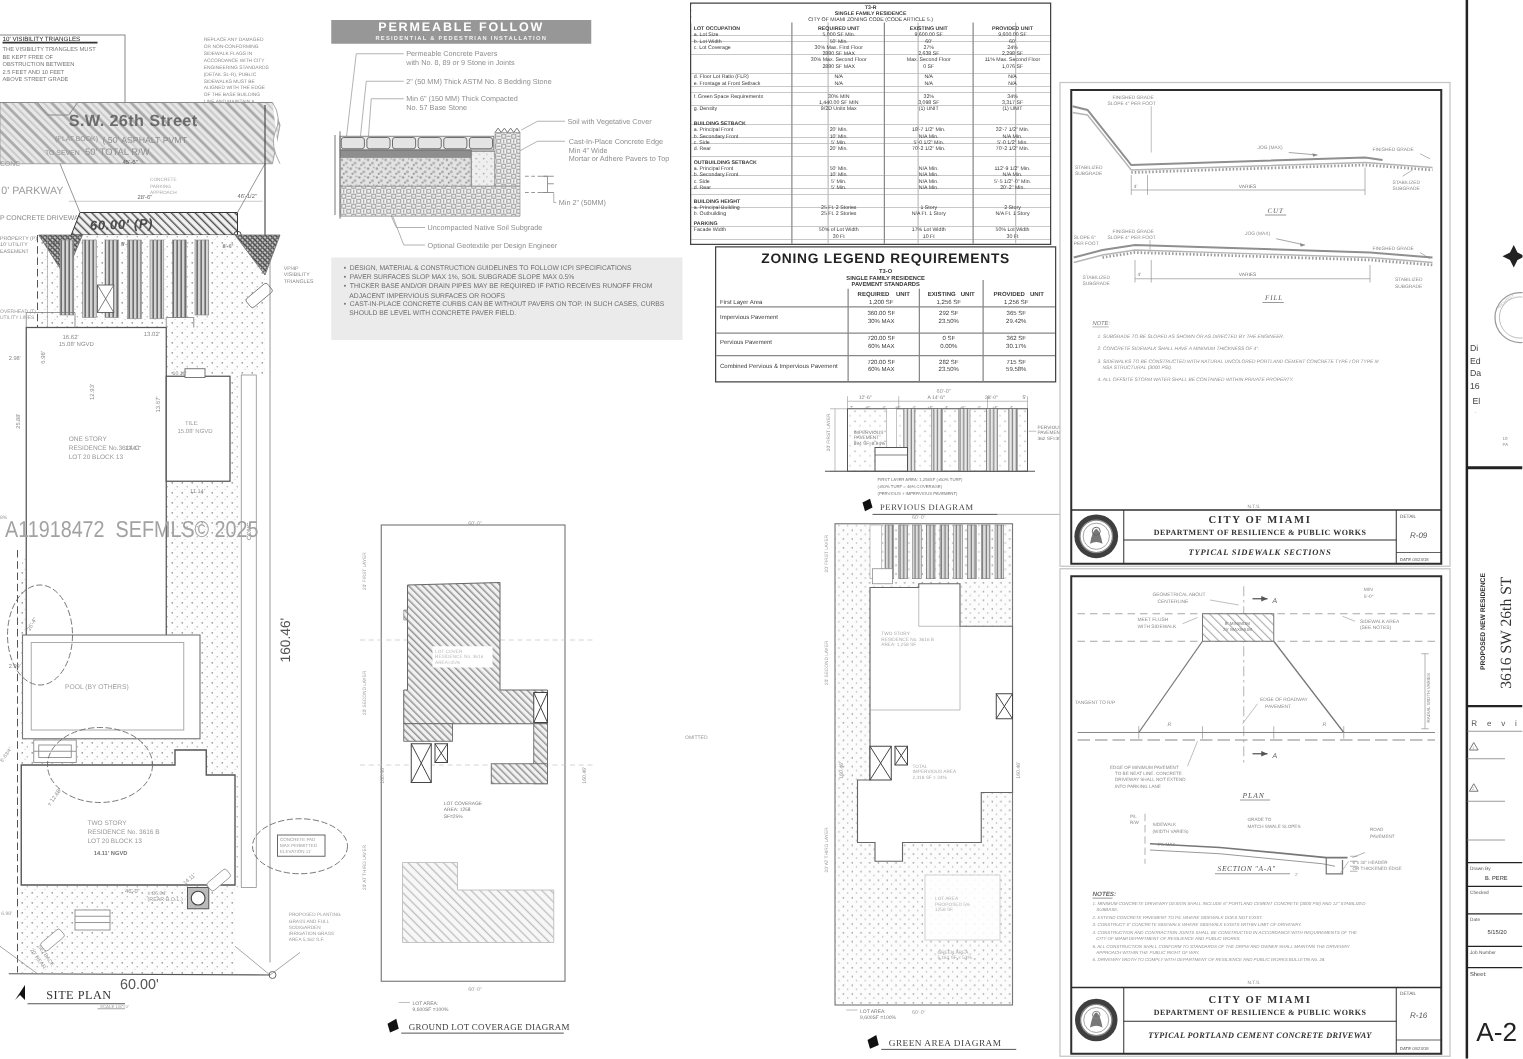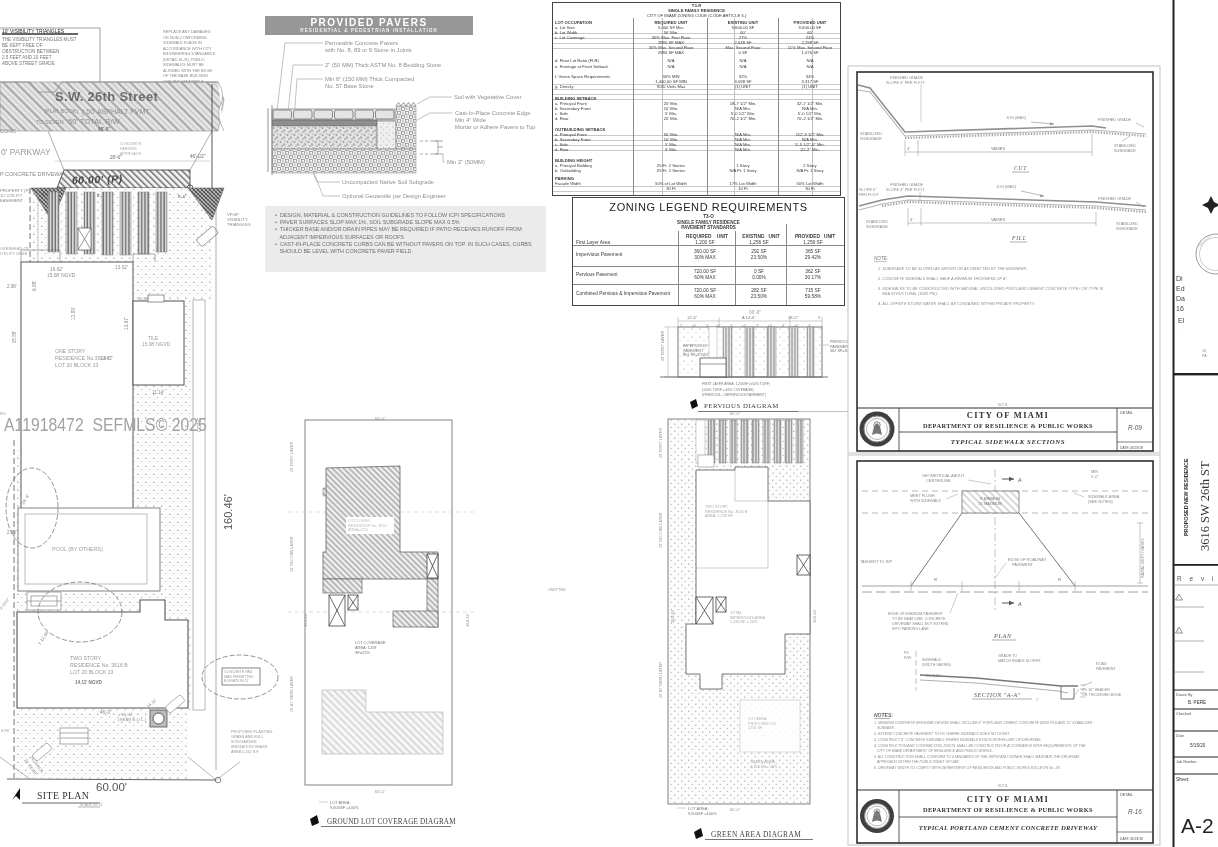--- a/index.html
+++ b/index.html
@@ -303,21 +303,21 @@
       <text x="0" y="250">OVERHEAD (T)</text>
       <text x="0" y="255">UTILITY LINES</text>
       <text x="0" y="415">8%</text>
       <text x="2" y="610" transform="rotate(-55 2 610)">8'-83/4"</text>
       <text x="1" y="732">6.98'</text>
     </g>
 </svg>
 
 <div class="abs" style="left:265px;top:16px;width:208px;height:19px;background:#979797;text-align:center;">
 
-<div style="font-size:10px;font-weight:bold;color:#fff;letter-spacing:1.5px;line-height:11px;padding-top:1px;">PROVIDED PAVERS</div>
+<div style="font-size:10px;font-weight:bold;color:#fff;letter-spacing:1.5px;line-height:11px;padding-top:1px;">PERMEABLE FOLLOW</div>
 
 <div style="font-size:4.6px;font-weight:bold;color:#efefef;letter-spacing:1px;line-height:5px;">RESIDENTIAL &amp; PEDESTRIAN INSTALLATION</div>
 </div>
 
 <svg class="abs" style="left:265px;top:35px" width="285" height="172" viewBox="0 0 285 172">
 <defs>
 <pattern id="gravel" width="7" height="7" patternUnits="userSpaceOnUse">
 <rect width="7" height="7" fill="#e3e3e3"></rect>
         <circle cx="1.5" cy="2" r="1" fill="#9c9c9c"></circle>
         <circle cx="5" cy="4.5" r="1.2" fill="#b0b0b0"></circle>
@@ -526,21 +526,21 @@
 <div class="t" style="left:84px;top:179.1px;width:68px;text-align:center;">50% of Lot Width</div>
 <div class="t" style="left:158px;top:179.1px;width:64px;text-align:center;">17% Lot Width</div>
 <div class="t" style="left:229px;top:179.1px;width:56px;text-align:center;">50% Lot Width</div>
 <div class="t" style="left:84px;top:184.2px;width:68px;text-align:center;">30 Ft</div>
 <div class="t" style="left:158px;top:184.2px;width:64px;text-align:center;">10 Ft</div>
 <div class="t" style="left:229px;top:184.2px;width:56px;text-align:center;">30 Ft</div>
 </div>
 
 <div class="abs" style="left:572px;top:197px;width:271px;height:107px;border:1px solid #444;color:#3a3a3a;">
 
-<div class="t" style="left:0;top:3px;width:271px;text-align:center;font-size:11px;font-weight:normal;letter-spacing:0.6px;color:#222;">ZONING LEGEND REQUIREMENTS</div>
+<div class="t" style="left:0;top:3px;width:271px;text-align:center;font-size:11px;font-weight:bold;letter-spacing:0.6px;color:#222;">ZONING LEGEND REQUIREMENTS</div>
 
 <div class="t" style="left:0;top:16px;width:271px;text-align:center;font-size:4.6px;font-weight:bold;">T3-O</div>
 <div class="t" style="left:0;top:21.5px;width:271px;text-align:center;font-size:4.6px;font-weight:bold;">SINGLE FAMILY RESIDENCE</div>
 <div class="t" style="left:0;top:27px;width:271px;text-align:center;font-size:4.6px;font-weight:bold;">PAVEMENT STANDARDS</div>
 
 <div class="abs" style="left:105px;top:33px;width:1px;height:74px;background:#888;"></div>
 <div class="abs" style="left:162px;top:33px;width:1px;height:74px;background:#888;"></div>
 <div class="abs" style="left:213px;top:26px;width:1px;height:81px;background:#888;"></div>
 <div class="abs" style="left:0;top:47px;width:271px;height:1px;background:#888;"></div>
 <div class="abs" style="left:0;top:68px;width:271px;height:1px;background:#888;"></div>

